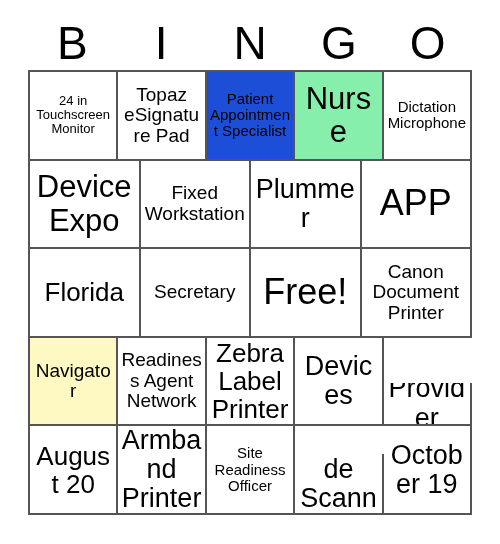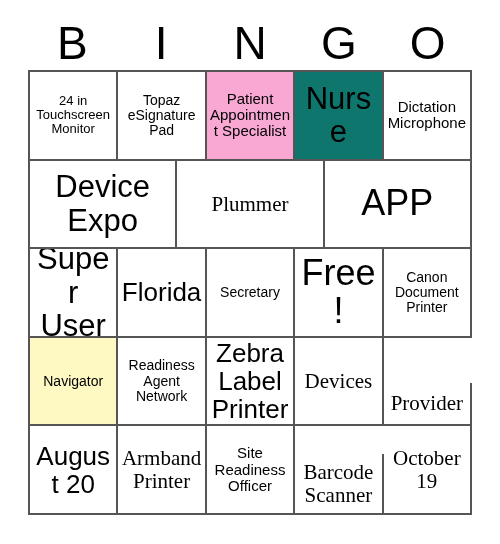--- a/index.html
+++ b/index.html
@@ -80,22 +80,22 @@
     display: block;
     width: 100%;
     line-height: 1.08;
     color: #000000;
     word-wrap: break-word;
     overflow-wrap: break-word;
   }
   
   .fs-xs   { font-size: 13px; }
   .fs-sm   { font-size: 15px; }
-  .fs-md   { font-size: 14px; }
-  .fs-lg   { font-size: 21px; font-family: Liberation Serif, serif; }
+  .fs-md   { font-size: 19px; }
+  .fs-lg   { font-size: 27px; }
   .fs-xl   { font-size: 26px; }
   .fs-xxl  { font-size: 31px; }
   .fs-huge { font-size: 36px; }
 </style>
 </head>
 <body style="background-color: rgb(255, 255, 255);">
 
 <div id="card-root" style="color: rgb(0, 0, 0);">
 
   <div id="bingo-header">
@@ -108,47 +108,47 @@
 
   <div id="bingo-grid" style="border-top-color: rgb(85, 85, 85); border-left-color: rgb(85, 85, 85);">
 
     <div class="bingo-row">
       <div class="bingo-cell" style="border-right-color: rgb(85, 85, 85); border-bottom-color: rgb(85, 85, 85); background-color: rgb(255, 255, 255);">
           <span class="cell-text fs-xs">24 in Touchscreen Monitor</span>
         </div>
       <div class="bingo-cell" style="border-right-color: rgb(85, 85, 85); border-bottom-color: rgb(85, 85, 85); background-color: rgb(255, 255, 255);">
           <span class="cell-text fs-md">Topaz eSignature Pad</span>
         </div>
-      <div class="bingo-cell" style="border-right-color: rgb(85, 85, 85); border-bottom-color: rgb(85, 85, 85); background-color: #f9a8d4;">
+      <div class="bingo-cell" style="border-right-color: rgb(85, 85, 85); border-bottom-color: rgb(85, 85, 85); background-color: #1d4ed8;">
           <span class="cell-text fs-sm">Patient Appointment Specialist</span>
         </div>
-      <div class="bingo-cell" style="border-right-color: rgb(85, 85, 85); border-bottom-color: rgb(85, 85, 85); background-color: #0f766e;">
+      <div class="bingo-cell" style="border-right-color: rgb(85, 85, 85); border-bottom-color: rgb(85, 85, 85); background-color: #86efac;">
           <span class="cell-text fs-xxl">Nurse</span>
         </div>
       <div class="bingo-cell" style="border-right-color: rgb(85, 85, 85); border-bottom-color: rgb(85, 85, 85); background-color: rgb(255, 255, 255);">
           <span class="cell-text fs-sm">Dictation Microphone</span>
         </div>
     </div>
 
     <div class="bingo-row">
       <div class="bingo-cell" style="border-right-color: rgb(85, 85, 85); border-bottom-color: rgb(85, 85, 85); background-color: rgb(255, 255, 255);">
           <span class="cell-text fs-xxl">Device Expo</span>
         </div>
       <div class="bingo-cell" style="border-right-color: rgb(85, 85, 85); border-bottom-color: rgb(85, 85, 85); background-color: rgb(255, 255, 255);">
+          <span class="cell-text fs-md">Fixed Workstation</span>
+        </div>
+      <div class="bingo-cell" style="border-right-color: rgb(85, 85, 85); border-bottom-color: rgb(85, 85, 85); background-color: rgb(255, 255, 255);">
           <span class="cell-text fs-lg">Plummer</span>
         </div>
       <div class="bingo-cell" style="border-right-color: rgb(85, 85, 85); border-bottom-color: rgb(85, 85, 85); background-color: rgb(255, 255, 255);">
           <span class="cell-text fs-huge">APP</span>
         </div>
     </div>
 
     <div class="bingo-row">
-      <div class="bingo-cell" style="border-right-color: rgb(85, 85, 85); border-bottom-color: rgb(85, 85, 85); background-color: rgb(255, 255, 255);">
-          <span class="cell-text fs-xxl">Super User</span>
-        </div>
       <div class="bingo-cell" style="border-right-color: rgb(85, 85, 85); border-bottom-color: rgb(85, 85, 85); background-color: rgb(255, 255, 255);">
           <span class="cell-text fs-xl">Florida</span>
         </div>
       <div class="bingo-cell" style="border-right-color: rgb(85, 85, 85); border-bottom-color: rgb(85, 85, 85); background-color: rgb(255, 255, 255);">
           <span class="cell-text fs-md">Secretary</span>
         </div>
       <div class="bingo-cell" style="border-right-color: rgb(85, 85, 85); border-bottom-color: rgb(85, 85, 85); background-color: rgb(255, 255, 255);">
           <span class="cell-text fs-huge">Free!</span>
         </div>
       <div class="bingo-cell" style="border-right-color: rgb(85, 85, 85); border-bottom-color: rgb(85, 85, 85); background-color: rgb(255, 255, 255);">

